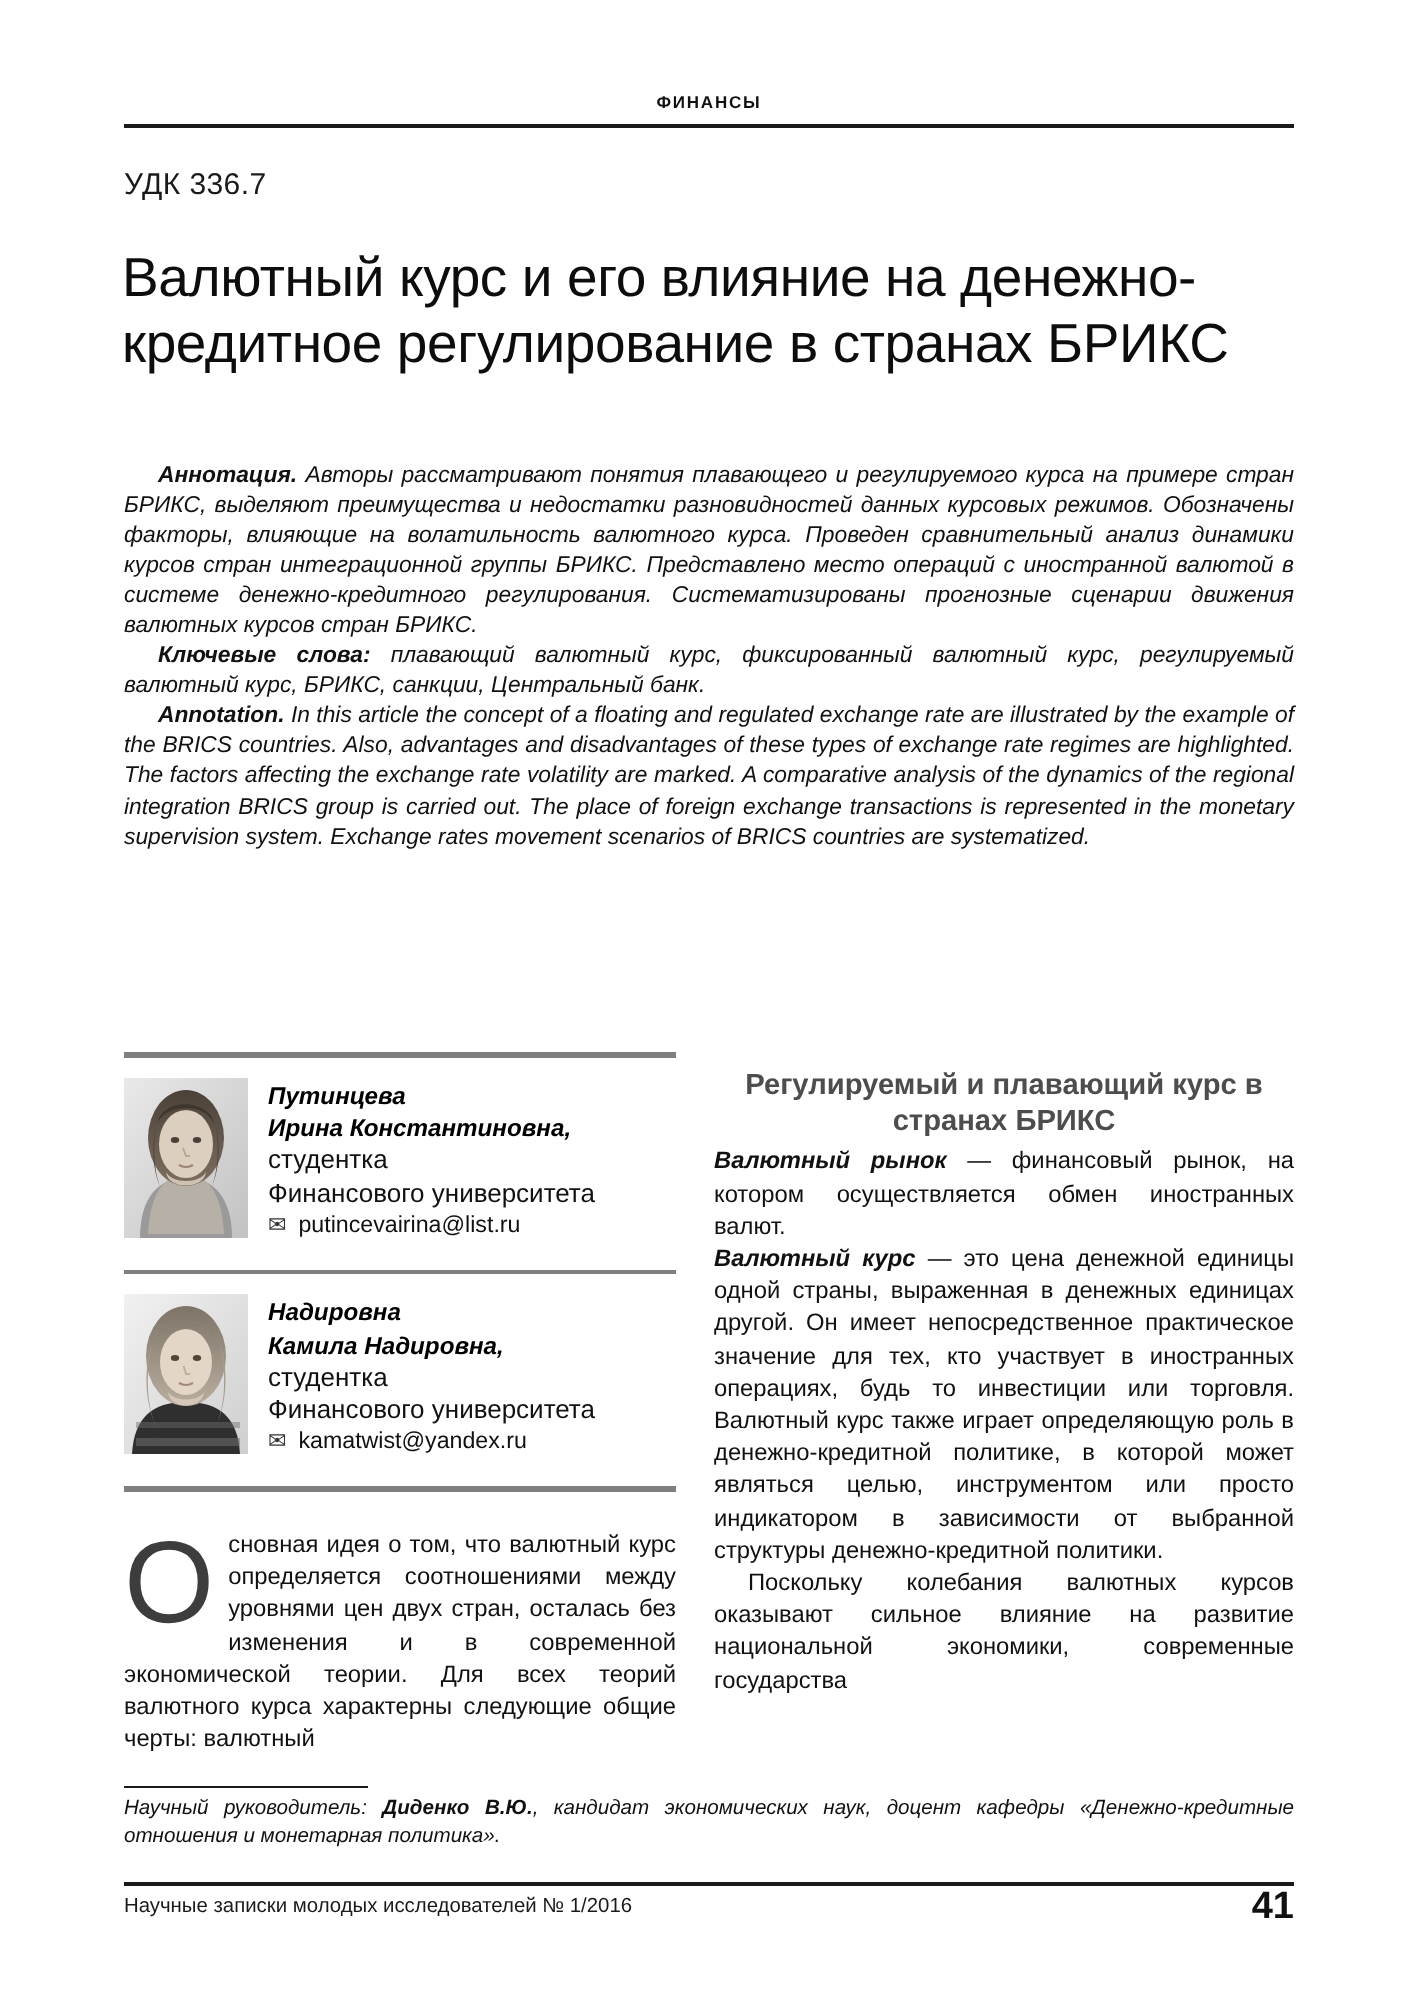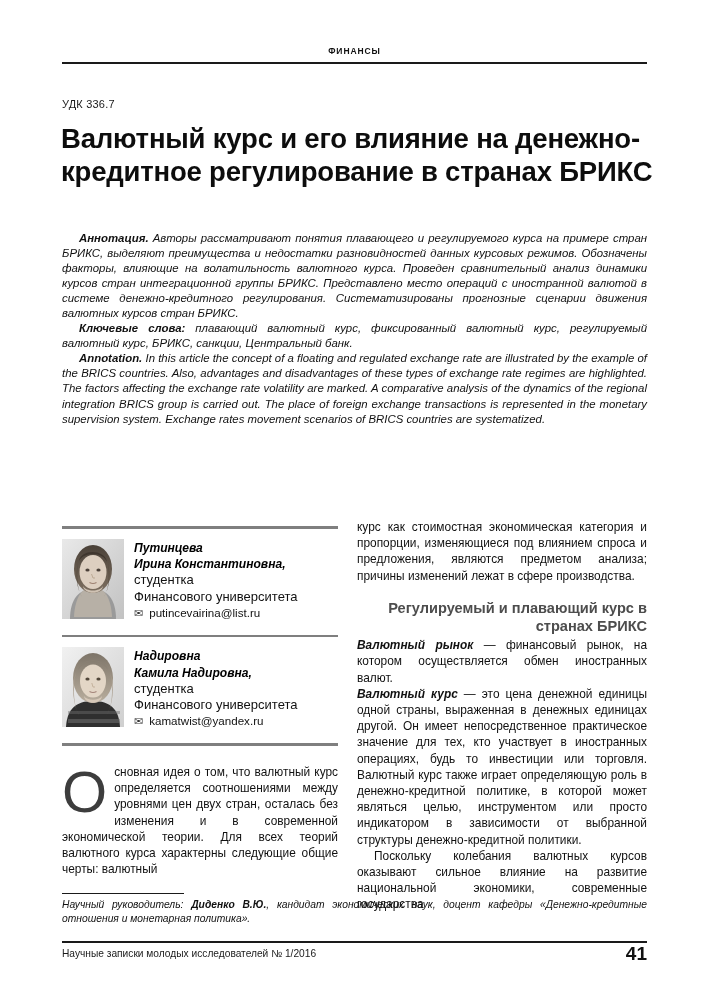--- a/index.html
+++ b/index.html
@@ -42,35 +42,35 @@
     top: 62px;
     width: 585px;
     height: 1.6px;
     background: #1a1a1a;
   }
 
   
   .udk {
     position: absolute;
     left: 62px;
-    top: 98px;
-    font-size: 11px;
+    top: 84px;
+    font-size: 15px;
     color: #1a1a1a;
     letter-spacing: 0.2px;
     text-align: right;
   }
 
   
   .title {
     position: absolute;
     left: 61px;
     top: 104px;
     width: 600px;
     font-size: 27.5px;
-    font-weight: bold;
+    font-weight: normal;
     line-height: 33px;
     color: #0d0d0d;
     letter-spacing: -0.2px;
   }
 
   
   .abstract {
     position: absolute;
     left: 62px;
     top: 231px;
@@ -105,21 +105,21 @@
   .col-right p { margin: 0; }
   .col-right p.indent { text-indent: 17px; }
   .col-right b { font-weight: bold; font-style: italic; }
 
   .section-head {
     font-size: 14.6px;
     font-weight: bold;
     line-height: 18.2px;
     color: #4d4d4d;
     margin: 15px 0 2px 0;
-    text-align: right;
+    text-align: center;
   }
 
   
   .auth-rule {
     width: 276px;
     height: 2.6px;
     background: #7f7f7f;
   }
 
   .author {
@@ -336,21 +336,20 @@
     </div>
 
     <div class="auth-rule" style="margin-top:14px;"></div>
 
     <div class="lead">
       <span class="dropcap">О</span><span>сновная идея о том, что валютный курс определяется соотношениями между уровнями цен двух стран, осталась без изменения и в современной экономической теории. Для всех теорий валютного курса характерны следующие общие черты: валютный</span>
     </div>
   </div>
 
   <div class="col-right">
-    <p>курс как стоимостная экономическая категория и пропорции, изменяющиеся под влиянием спроса и предложения, являются предметом анализа; причины изменений лежат в сфере производства.</p>
     <h2 class="section-head">Регулируемый и плавающий курс в странах БРИКС</h2>
     <p><b>Валютный рынок</b><span> — финансовый рынок, на котором осуществляется обмен иностранных валют.</span></p>
     <p><b>Валютный курс</b><span> — это цена денежной единицы одной страны, выраженная в денежных единицах другой. Он имеет непосредственное практическое значение для тех, кто участвует в иностранных операциях, будь то инвестиции или торговля. Валютный курс также играет определяющую роль в денежно-кредитной политике, в которой может являться целью, инструментом или просто индикатором в зависимости от выбранной структуры денежно-кредитной политики.</span></p>
     <p class="indent">Поскольку колебания валютных курсов оказывают сильное влияние на развитие национальной экономики, современные государства</p>
   </div>
 
   <div class="fn-rule"></div>
   <div class="footnote">
     <span>Научный руководитель: </span><b>Диденко В.Ю.</b><span>, кандидат экономических наук, доцент кафедры «Денежно-кредитные отношения и монетарная политика».</span>
   </div>

